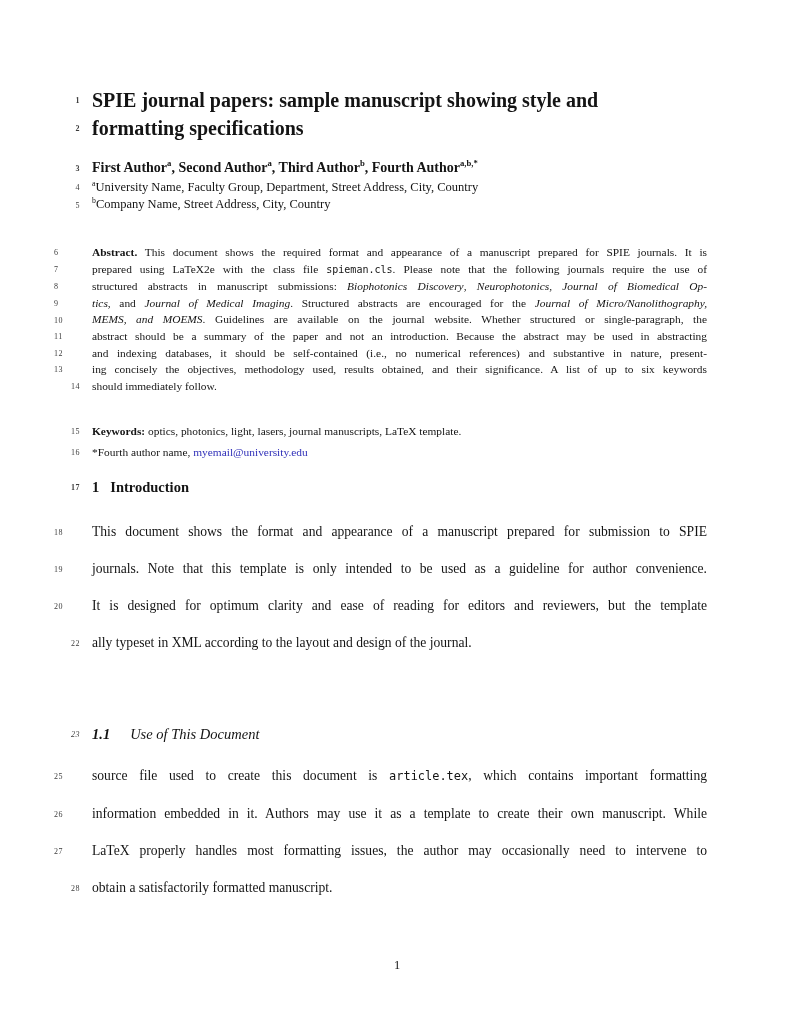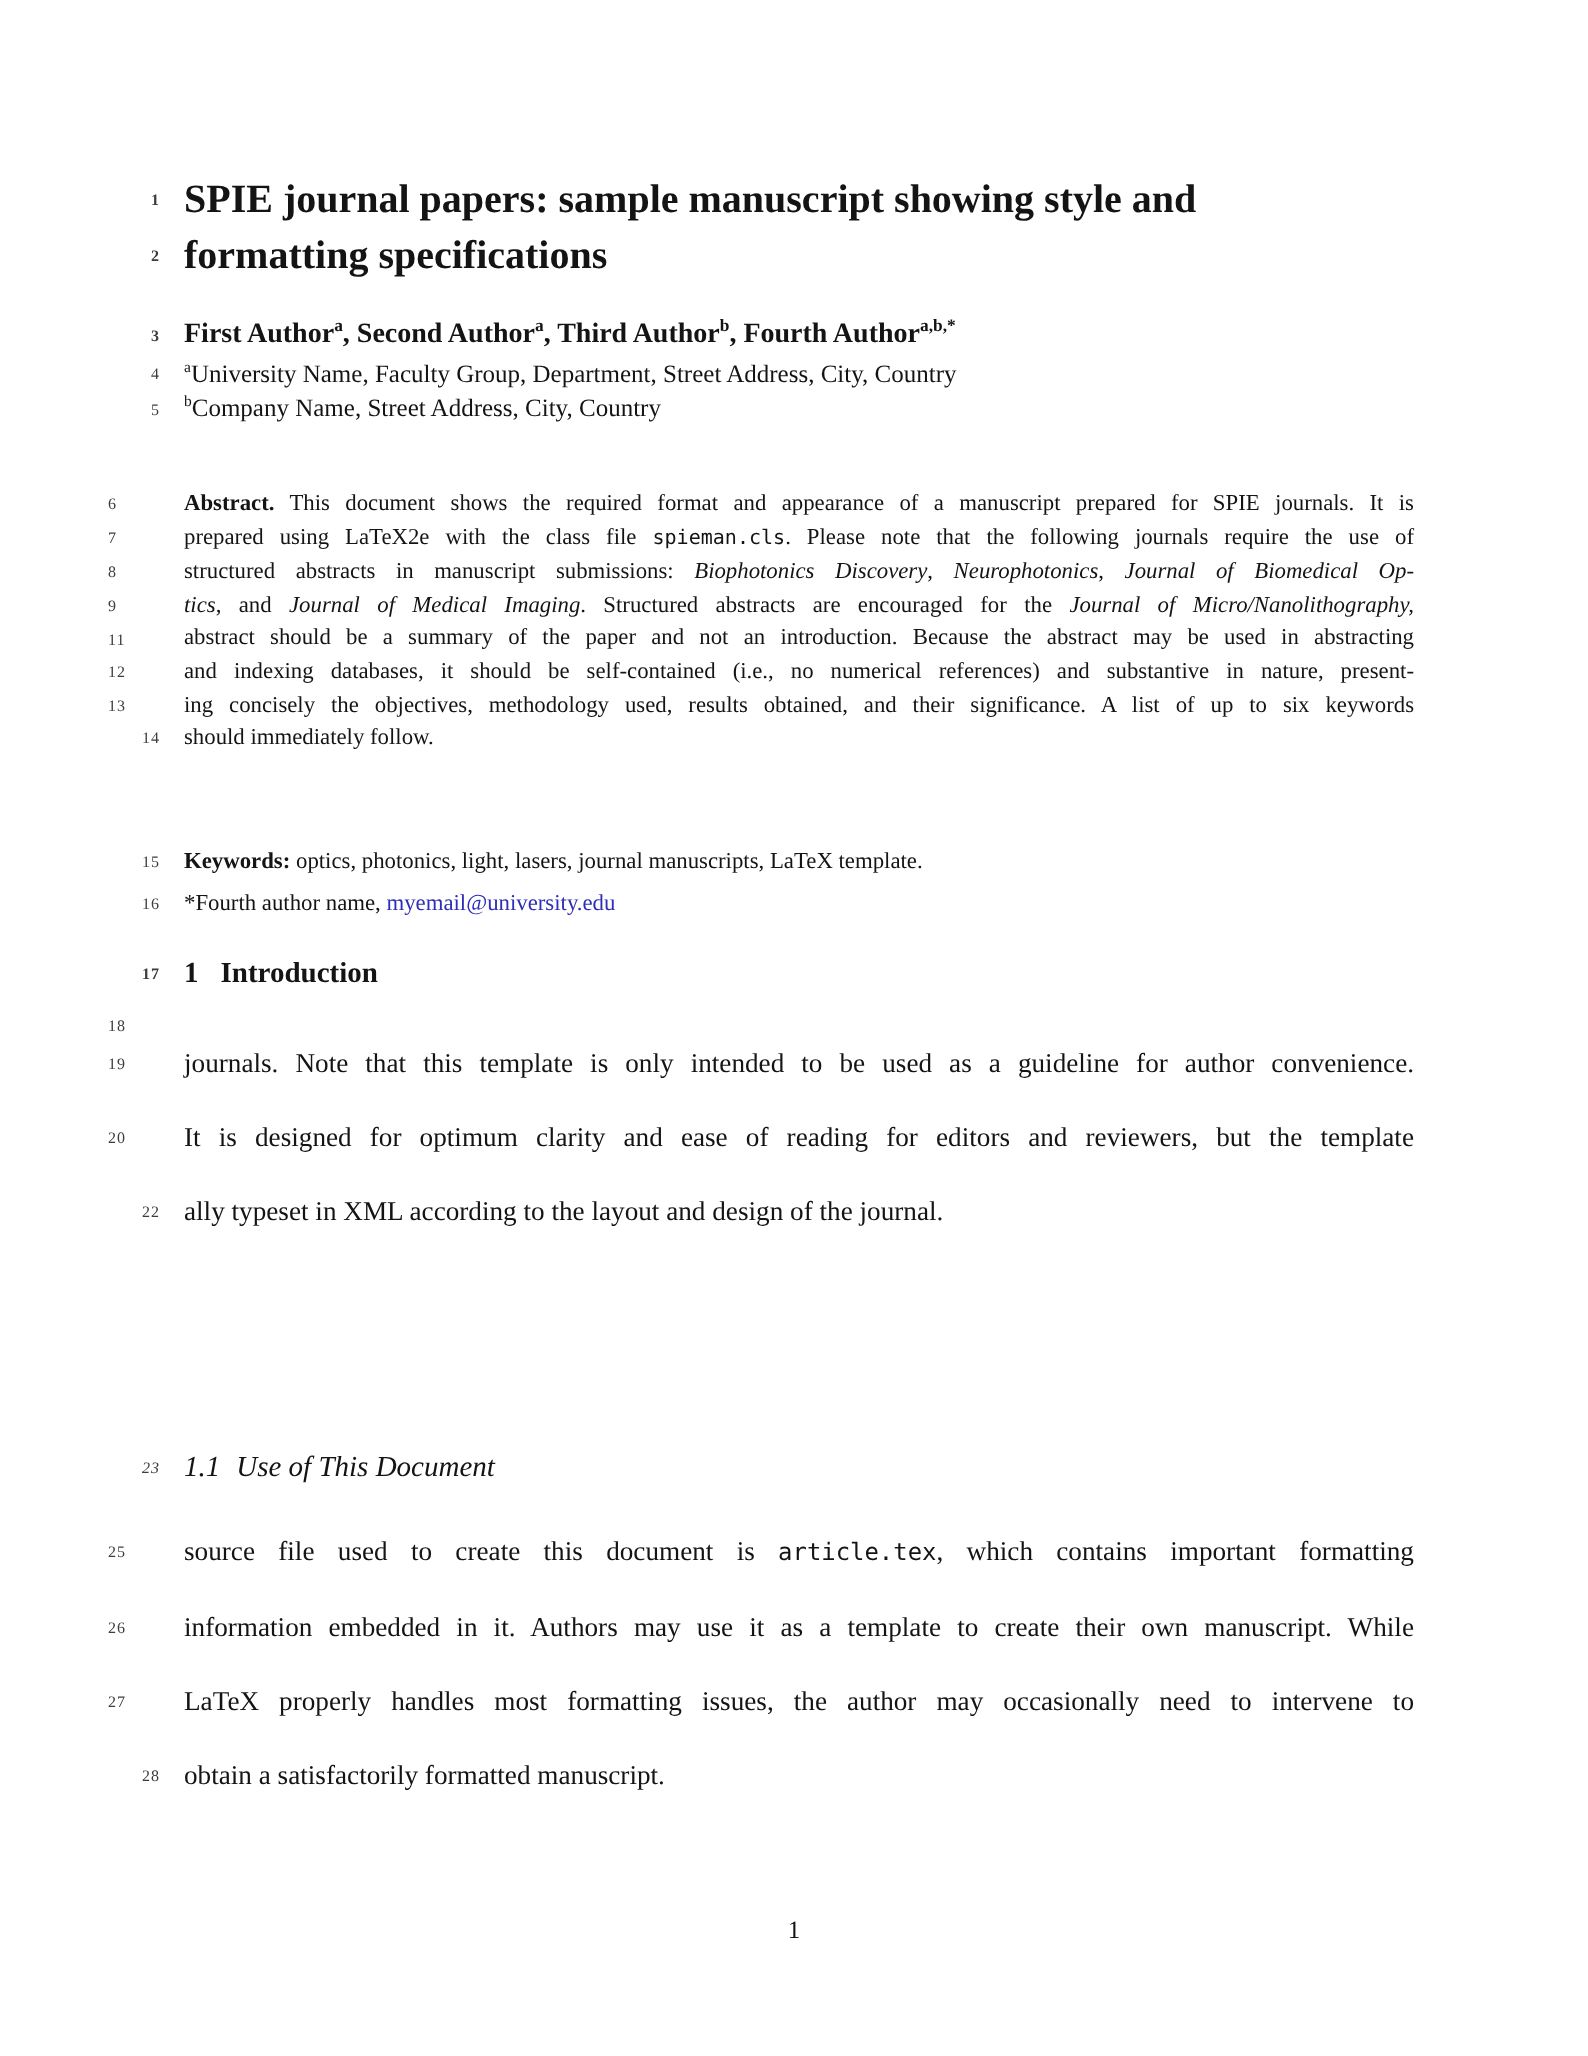--- a/index.html
+++ b/index.html
@@ -70,56 +70,57 @@
     line-height: 0;
     color: var(--link-color, #2e2eb8);
     cursor: pointer;
   }
   .seg-link {
     color: var(--link-color, #2e2eb8);
     text-underline-offset: 2px;
     cursor: pointer;
   }
   .seg-hnum { margin-right: 11px; }
-  #h2 .seg-hnum { margin-right: 8px; }
+  #h2 .seg-hnum { margin-right: 20px; font-weight: bold; }
 </style>
 </head>
 <body>
 
 <div class="page">
   <div class="block" id="title">
       <div class="line"><span class="lineno">1</span><span class="seg">SPIE journal papers: sample manuscript showing style and</span></div>
       <div class="line"><span class="lineno">2</span><span class="seg">formatting specifications</span></div>
     </div>
   <div class="block" id="authors">
       <div class="line lead"><span class="lineno">3</span><span class="seg">First Author</span><span class="seg seg-sup">a</span><span class="seg">, Second Author</span><span class="seg seg-sup">a</span><span class="seg">, Third Author</span><span class="seg seg-sup">b</span><span class="seg">, Fourth Author</span><span class="seg seg-sup">a,b,*</span></div>
       <div class="line"><span class="lineno">4</span><span class="seg seg-sup">a</span><span class="seg">University Name, Faculty Group, Department, Street Address, City, Country</span></div>
       <div class="line"><span class="lineno">5</span><span class="seg seg-sup">b</span><span class="seg">Company Name, Street Address, City, Country</span></div>
     </div>
   <div class="block" id="abstract">
       <div class="line j"><span class="lineno">6</span><span class="seg seg-b">Abstract.</span><span class="seg"> This document shows the required format and appearance of a manuscript prepared for SPIE journals. It is</span></div>
       <div class="line j"><span class="lineno">7</span><span class="seg">prepared using LaTeX2e with the class file </span><span class="seg seg-m">spieman.cls</span><span class="seg">. Please note that the following journals require the use of</span></div>
       <div class="line j"><span class="lineno">8</span><span class="seg">structured abstracts in manuscript submissions: </span><span class="seg seg-i">Biophotonics Discovery</span><span class="seg">, </span><span class="seg seg-i">Neurophotonics</span><span class="seg">, </span><span class="seg seg-i">Journal of Biomedical Op-</span></div>
       <div class="line j"><span class="lineno">9</span><span class="seg seg-i">tics</span><span class="seg">, and </span><span class="seg seg-i">Journal of Medical Imaging</span><span class="seg">. Structured abstracts are encouraged for the </span><span class="seg seg-i">Journal of Micro/Nanolithography,</span></div>
+      <div class="line j"><span class="lineno">10</span><span class="seg seg-i">MEMS, and MOEMS</span><span class="seg">. Guidelines are available on the journal website. Whether structured or single-paragraph, the</span></div>
       <div class="line j"><span class="lineno">11</span><span class="seg">abstract should be a summary of the paper and not an introduction. Because the abstract may be used in abstracting</span></div>
       <div class="line j"><span class="lineno">12</span><span class="seg">and indexing databases, it should be self-contained (i.e., no numerical references) and substantive in nature, present-</span></div>
       <div class="line j"><span class="lineno">13</span><span class="seg">ing concisely the objectives, methodology used, results obtained, and their significance. A list of up to six keywords</span></div>
       <div class="line"><span class="lineno">14</span><span class="seg">should immediately follow.</span></div>
     </div>
   <div class="block" id="keywords">
       <div class="line"><span class="lineno">15</span><span class="seg seg-b">Keywords:</span><span class="seg"> optics, photonics, light, lasers, journal manuscripts, LaTeX template.</span></div>
     </div>
   <div class="block" id="authnote">
       <div class="line"><span class="lineno">16</span><span class="seg">*Fourth author name, </span><span class="seg seg-link">myemail@university.edu</span></div>
     </div>
   <div class="block" id="h1">
       <div class="line"><span class="lineno">17</span><span class="seg seg-hnum">1</span><span class="seg">Introduction</span></div>
     </div>
   <div class="block" id="para1">
-      <div class="line j"><span class="lineno">18</span></div>
+      <div class="line j"><span class="lineno">18</span><span class="seg">This document shows the format and appearance of a manuscript prepared for submission to SPIE</span></div>
       <div class="line j"><span class="lineno">19</span><span class="seg">journals. Note that this template is only intended to be used as a guideline for author convenience.</span></div>
       <div class="line j"><span class="lineno">20</span><span class="seg">It is designed for optimum clarity and ease of reading for editors and reviewers, but the template</span></div>
       <div class="line"><span class="lineno">22</span><span class="seg">ally typeset in XML according to the layout and design of the journal.</span></div>
     </div>
   <div class="block" id="h2">
       <div class="line"><span class="lineno">23</span><span class="seg seg-hnum">1.1</span><span class="seg">Use of This Document</span></div>
     </div>
   <div class="block" id="para2">
       <div class="line j"><span class="lineno">25</span><span class="seg">source file used to create this document is </span><span class="seg seg-m">article.tex</span><span class="seg">, which contains important formatting</span></div>
       <div class="line j"><span class="lineno">26</span><span class="seg">information embedded in it. Authors may use it as a template to create their own manuscript. While</span></div>

